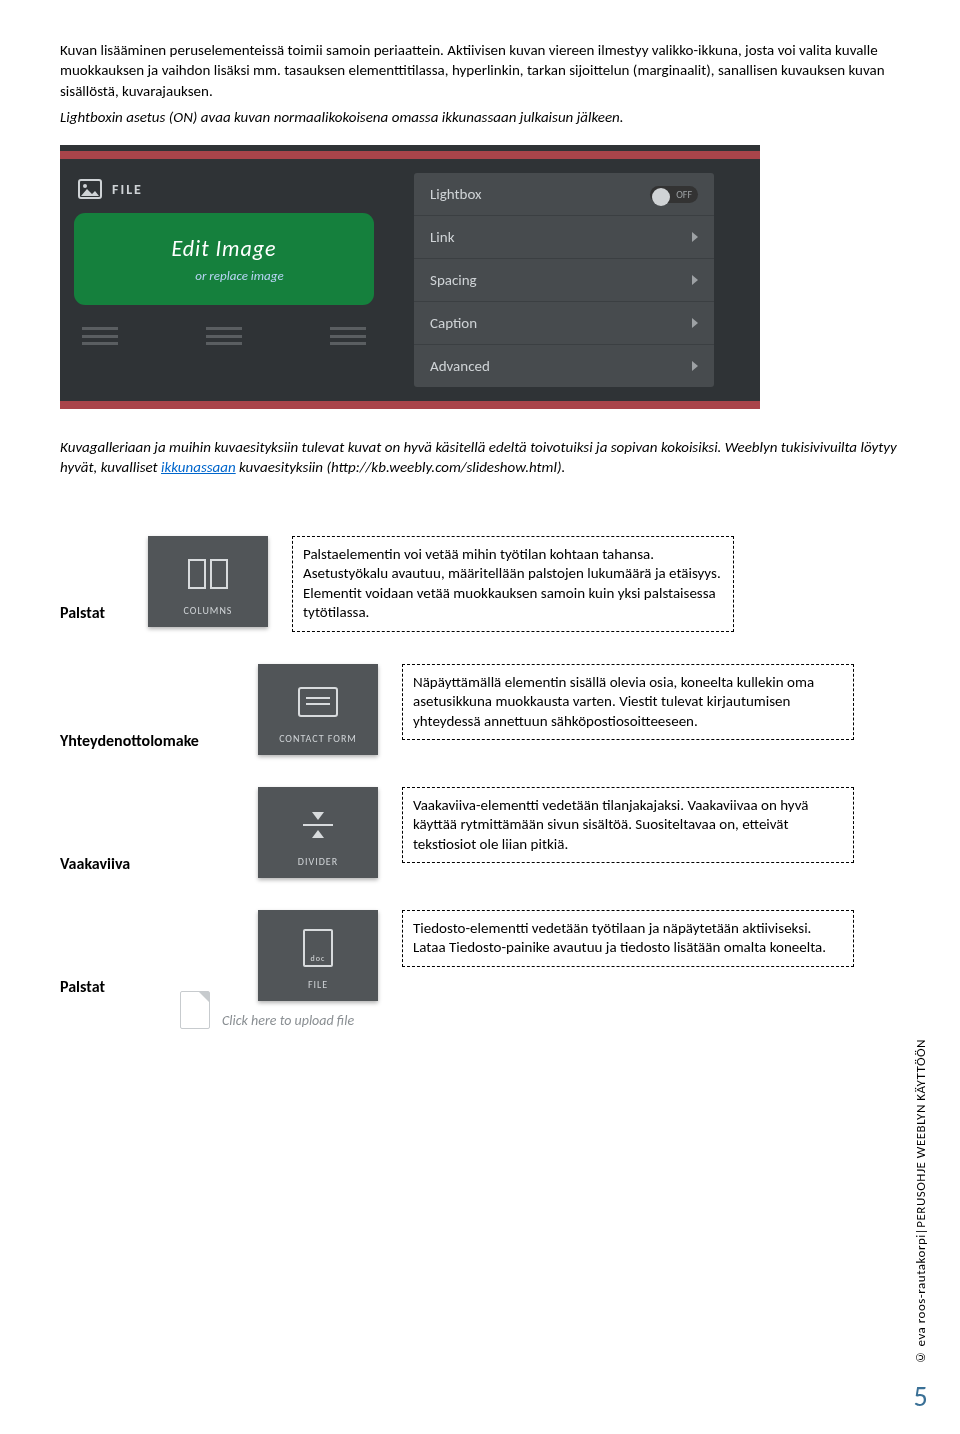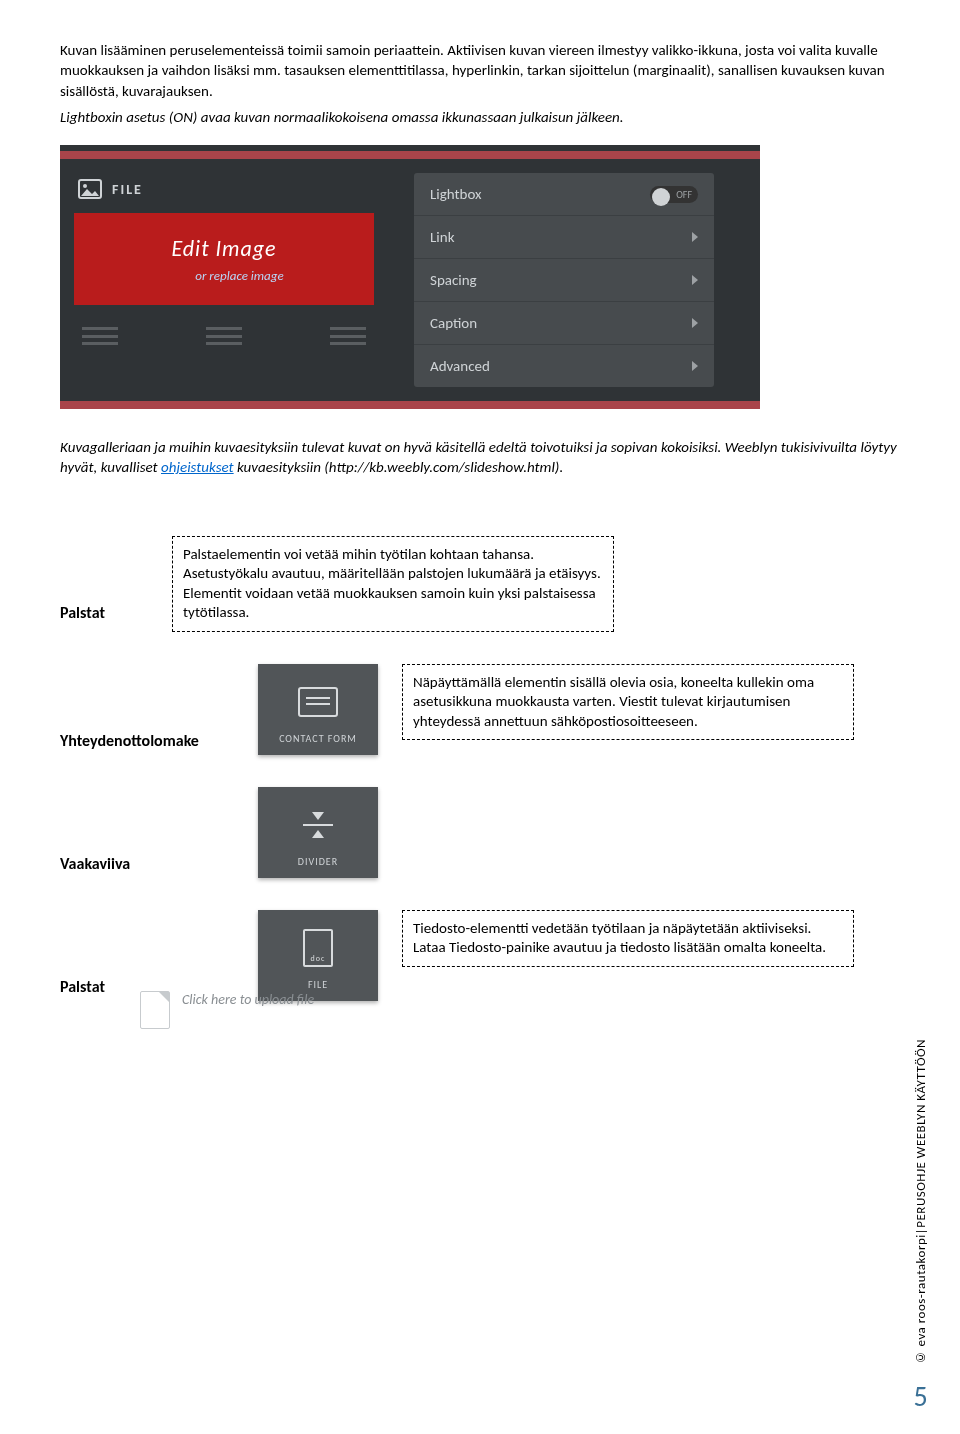--- a/index.html
+++ b/index.html
@@ -42,23 +42,23 @@
     display: flex;
     align-items: center;
     color: #cfd3d6;
     font-weight: 600;
     letter-spacing: 2px;
     font-size: 14px;
     padding: 6px 4px 14px 4px;
   }
   .tile-head svg { margin-right: 10px; }
   .blue-btn {
-    background: #b91c1c;
+    background: #15803d;
     color: #fff;
-    border-radius: 0;
+    border-radius: 11px;
     padding: 22px 0;
     text-align: center;
   }
   .blue-btn .main { font-style: italic; font-size: 22px; font-weight: 300; letter-spacing: 1px; }
   .blue-btn .sub  { font-style: italic; font-size: 13px; color: #b9d5f6; margin-top: 6px; margin-left: 31px; }
   .drag-rows {
     display: flex;
     justify-content: space-between;
     margin-top: 22px;
     padding: 0 8px;
@@ -133,22 +133,22 @@
     padding: 8px 10px;
     font-size: 15px;
     line-height: 1.3;
   }
   .dbox-col {
     display:flex; flex-direction:column; justify-content:center;
   }
 
   .upload-strip {
     display: flex;
-    align-items: flex-start;
-    margin-left: 80px;
+    align-items: flex-end;
+    margin-left: 120px;
     margin-top: -20px;
     color: #8a8f93;
     font-style: italic;
     font-size: 14px;
   }
   .upload-strip .page-ic {
     width: 28px; height: 36px; background:#fff; border:1px solid #c7cbce;
     border-radius:2px; margin-right:12px; position:relative;
   }
   .upload-strip .page-ic::after{
@@ -255,27 +255,36 @@
       <div class="srow">
         <span>Advanced</span>
         <span class="chev"></span>
       </div>
     </div>
   </div>
   <div class="shot1-bottom"></div>
 </div>
 
 <p class="para italic">
-  <span>Kuvagalleriaan ja muihin kuvaesityksiin tulevat kuvat on hyvä käsitellä edeltä toivotuiksi ja sopivan kokoisiksi. Weeblyn tukisivivuilta löytyy hyvät, kuvalliset </span><a class="link">ohjeistukset</a><span> kuvaesityksiin (http://kb.weebly.com/slideshow.html).</span>
+  <span>Kuvagalleriaan ja muihin kuvaesityksiin tulevat kuvat on hyvä käsitellä edeltä toivotuiksi ja sopivan kokoisiksi. Weeblyn tukisivivuilta löytyy hyvät, kuvalliset </span><a class="link">ikkunassaan</a><span> kuvaesityksiin (http://kb.weebly.com/slideshow.html).</span>
 </p>
 
 <div style="height:40px"></div>
 
 <div class="erow r1">
   <div class="label-col">Palstat</div>
+  <div class="etile">
+    <div class="eicon">
+        <div class="ic-columns">
+          <span></span>
+          <span></span>
+        </div>
+      </div>
+    <div class="elabel">COLUMNS</div>
+  </div>
   <div style="width:24px"></div>
   <div class="dashedbox dbox-col" style="width:420px">Palstaelementin voi vetää mihin työtilan kohtaan tahansa. Asetustyökalu avautuu, määritellään palstojen lukumäärä ja etäisyys. Elementit voidaan vetää muokkauksen samoin kuin yksi palstaisessa tytötilassa.</div>
 </div>
 
 <div class="erow r2">
   <div class="label-col">Yhteydenottolomake</div>
   <div class="etile">
     <div class="eicon">
         <div class="ic-contact"></div>
       </div>
@@ -291,20 +300,21 @@
     <div class="eicon">
         <div class="ic-divider">
           <div class="tri down"></div>
           <div class="ln"></div>
           <div class="tri up"></div>
         </div>
       </div>
     <div class="elabel">DIVIDER</div>
   </div>
   <div style="width:24px"></div>
+  <div class="dashedbox dbox-col" style="width:430px">Vaakaviiva-elementti vedetään tilanjakajaksi. Vaakaviivaa on hyvä käyttää rytmittämään sivun sisältöä. Suositeltavaa on, etteivät tekstiosiot ole liian pitkiä.</div>
 </div>
 
 <div class="erow r2" style="margin-bottom:10px">
   <div class="label-col">Palstat</div>
   <div class="etile">
     <div class="eicon">
         <div class="ic-file">doc</div>
       </div>
     <div class="elabel">FILE</div>
   </div>

